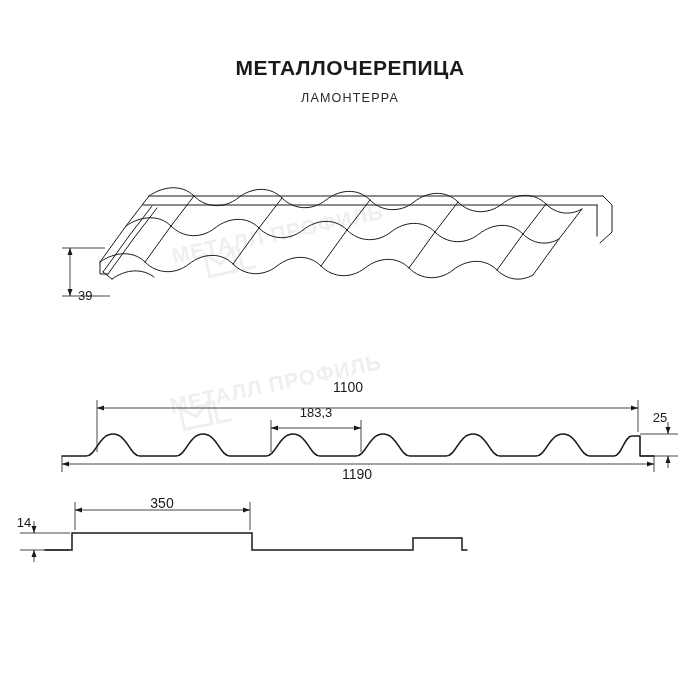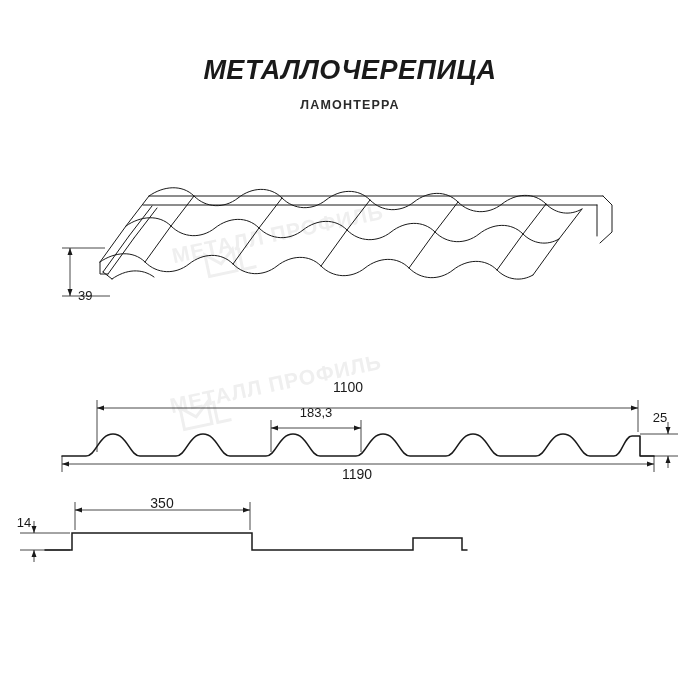--- a/index.html
+++ b/index.html
@@ -21,31 +21,30 @@
     height: 700px;
   }
   .title-block {
     position: absolute;
     left: 0;
     top: 56px;
     width: 700px;
     text-align: center;
   }
   .main-title {
-    font-size: 27px;
+    font-size: 21px;
     font-weight: bold;
     letter-spacing: 0.5px;
     color: #1a1a1a;
     margin: 0;
     line-height: 1.1;
-    font-style: italic;
   }
   .sub-title {
     font-size: 12.5px;
-    font-weight: bold;
+    font-weight: normal;
     letter-spacing: 1.2px;
     color: #2b2b2b;
     margin-top: 12px;
   }
   .drawing {
     position: absolute;
     left: 0;
     top: 0;
     width: 700px;
     height: 700px;

